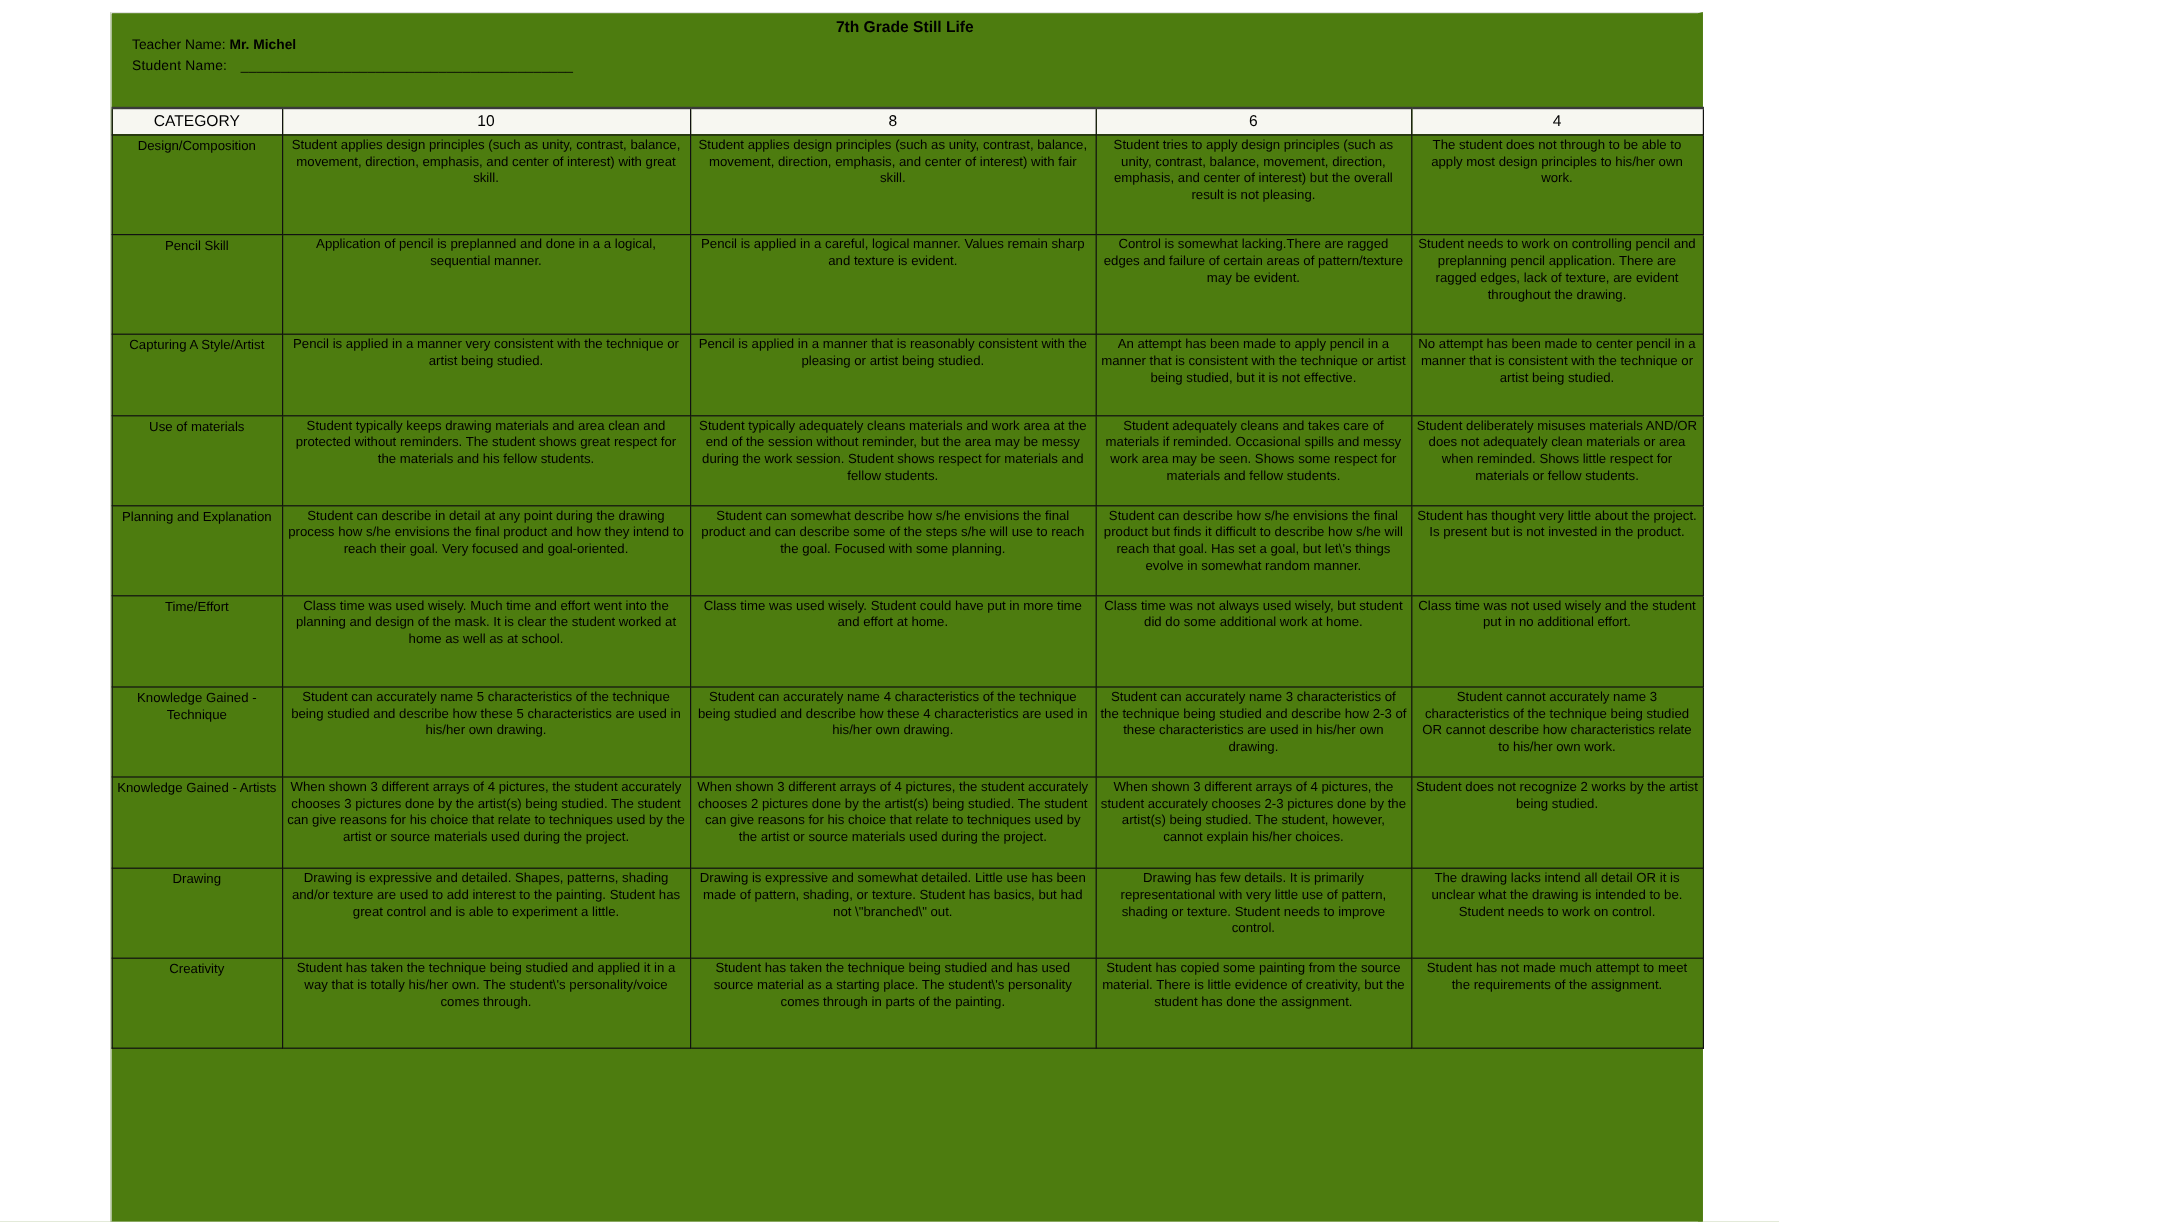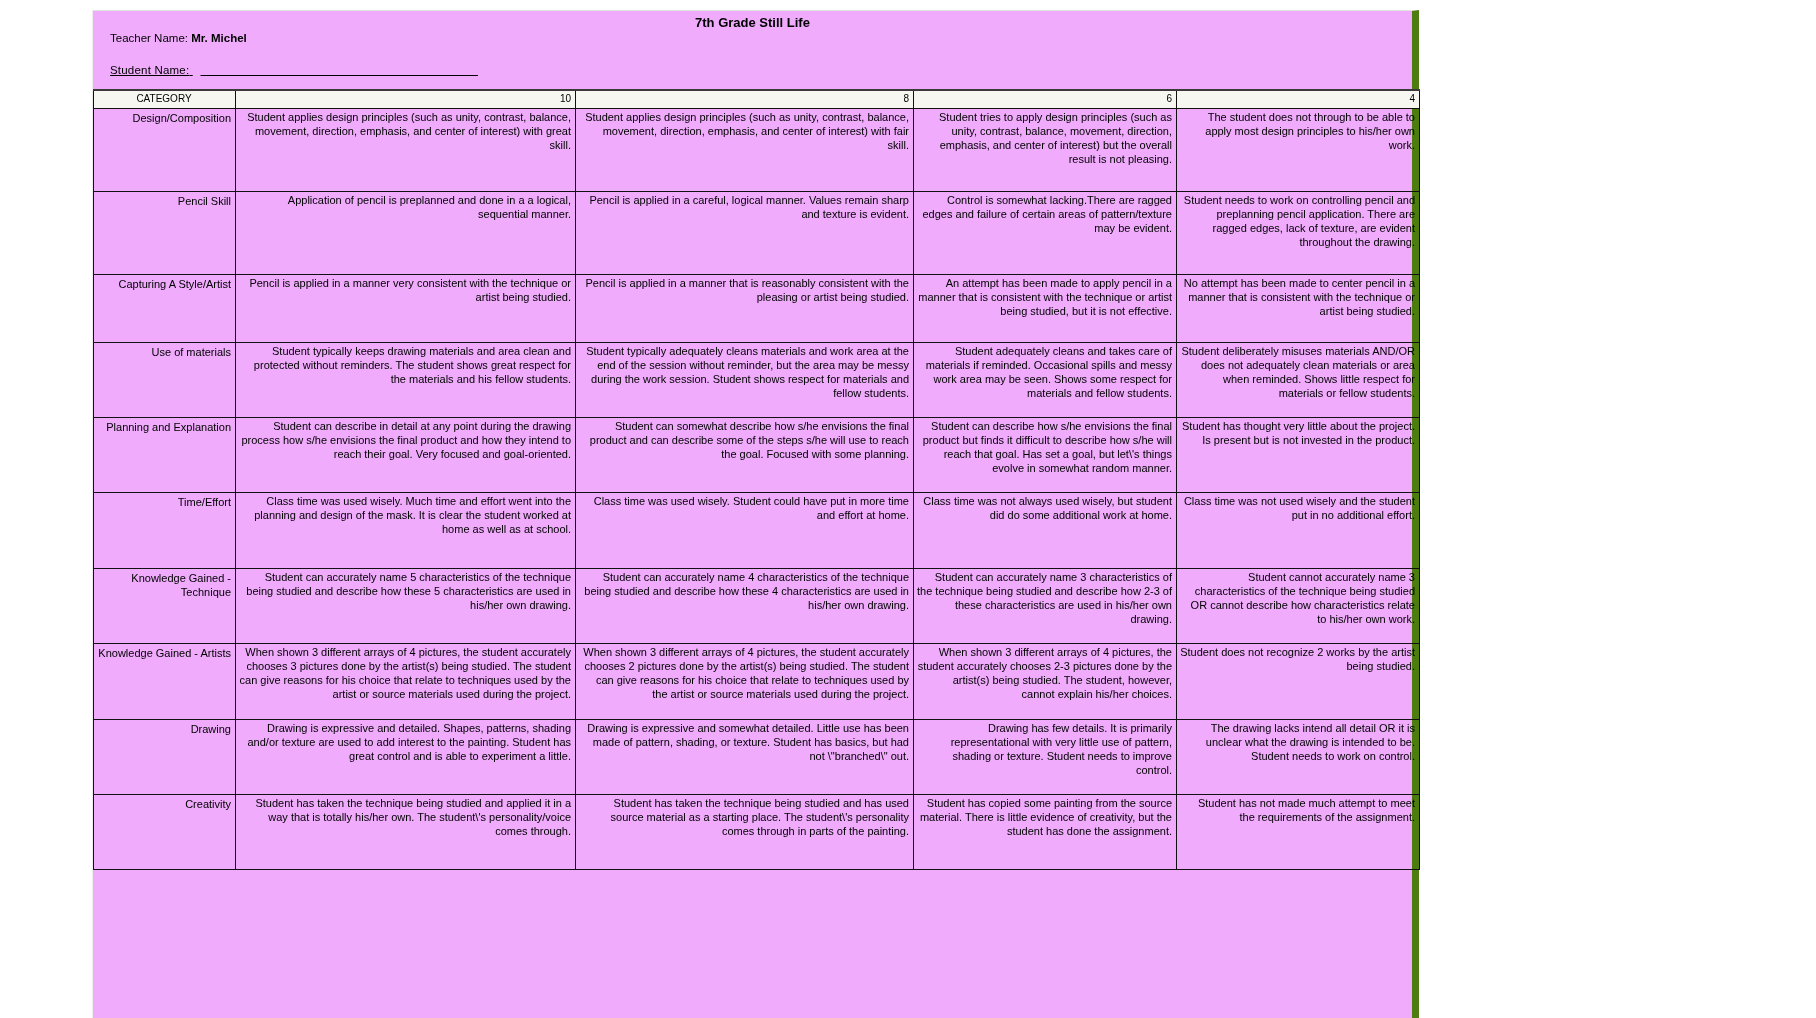--- a/index.html
+++ b/index.html
@@ -7,68 +7,67 @@
     width: 1816px; height: 1018px;
     background: #ffffff;
     font-family: "Liberation Sans", sans-serif;
     color: #000;
     overflow: hidden;
   }
   .page {
     position: absolute;
     left: 92px; top: 10px;
     width: 1327px; height: 1008px;
-    background: #f0abfc;
+    background: #4d7c0f;
     border-top: 1px solid #e2e2e2;
     border-left: 1px solid #ececec;
-    border-right: 7px solid #4d7c0f;
+    border-right: 4px solid #4d7c0f;
   }
   .doc-title {
     position: absolute;
     top: 4px; left: 0; right: 0;
     text-align: center;
     font-size: 13px;
     font-weight: bold;
   }
   .teacher-line {
     position: absolute;
     top: 21px; left: 17px;
     font-size: 11.5px;
     text-align: center;
   }
   .teacher-line .name { font-weight: bold; }
   .student-line {
     position: absolute;
-    top: 53px; left: 17px;
+    top: 38px; left: 17px;
     font-size: 11.5px;
     letter-spacing: 0.2px;
-    text-decoration: underline;
   }
   .student-line .blank { margin-left: 8px; }
   table.rubric {
     position: absolute;
     top: 78px; left: 0;
     width: 1326px;
     border-collapse: collapse;
     table-layout: fixed;
     font-size: 11px;
   }
   table.rubric td, table.rubric th {
     border: 1px solid #111;
     vertical-align: top;
     padding: 1px 4px 2px 3px;
     line-height: 1.28;
     font-weight: normal;
-    text-align: right;
+    text-align: center;
     overflow: hidden;
   }
   table.rubric thead th {
     background: #f7f7f1;
     border-top: 2px solid #3a3a3a;
-    font-size: 10px;
+    font-size: 13px;
     height: 18px;
     padding-top: 2px;
   }
   table.rubric thead th.cat { text-align: center; }
   table.rubric tbody tr { border-top: 1.5px solid #222; margin-left: 24px; }
   table.rubric td.cat-cell { padding-top: 2px; }
   table.rubric { border-bottom: 1.5px solid #222; }
 </style>
 </head>
 <body>

